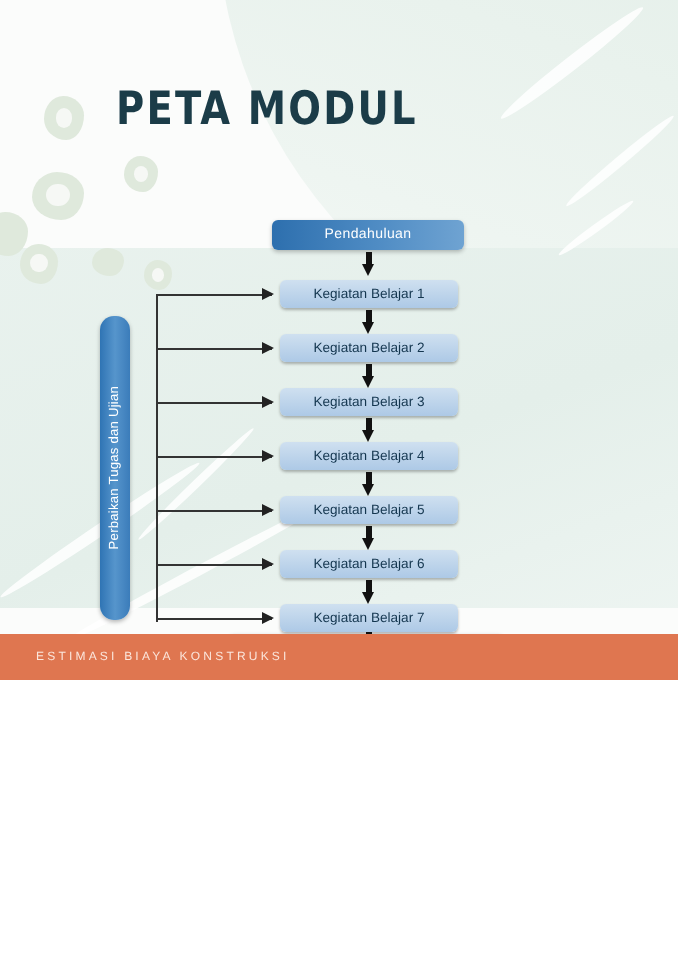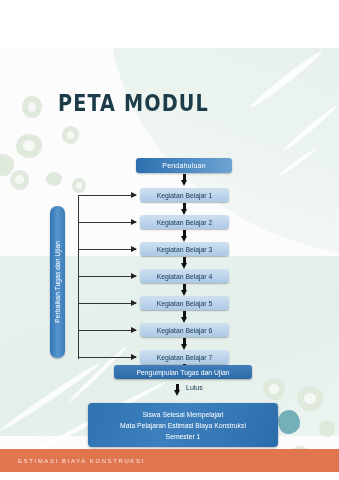--- a/index.html
+++ b/index.html
@@ -1,19 +1,19 @@
 <!DOCTYPE html>
 <html><head>
 <meta charset="utf-8">
 <style>
   html,body{margin:0;padding:0;background:#ffffff;}
   body{width:339px;height:480px;overflow:hidden;
        font-family:"Liberation Sans",sans-serif;}
-  #page{position:relative;width:339px;height:424px;overflow:hidden;
-        background:#fbfcfb;margin-top:48px;}
+  #page{position:relative;width:339px;height:340px;overflow:hidden;
+        background:#fbfcfb;}
 
   
   .wash{position:absolute;inset:0;overflow:hidden;}
   .mint{position:absolute;background:#e7f1ec;}
   .mint-top{top:-40px;right:-60px;width:290px;height:250px;
             border-radius:0 0 0 100% ;
             background:linear-gradient(200deg,#e4efe9 0%,#eef5f1 60%,#f7faf8 100%);}
   .mint-bottom{left:-30px;bottom:36px;width:420px;height:180px;
             background:linear-gradient(160deg,#e9f2ee 0%,#e4efea 55%,#eef5f2 100%);}
   .stroke{position:absolute;background:rgba(255,255,255,.85);

